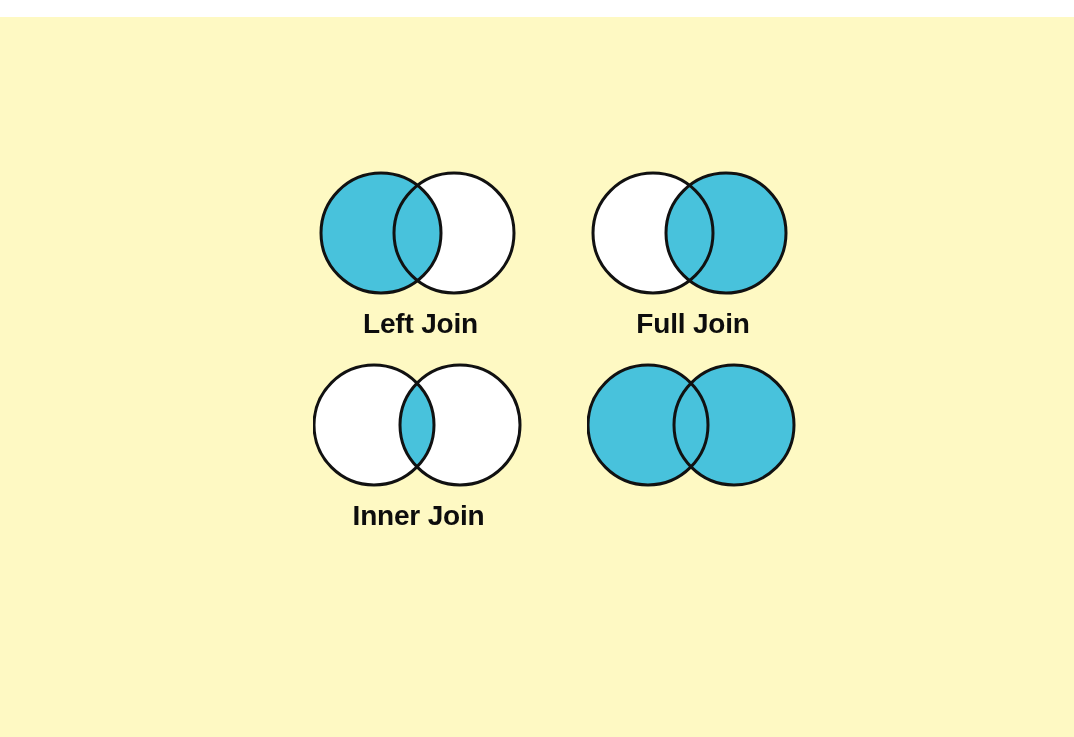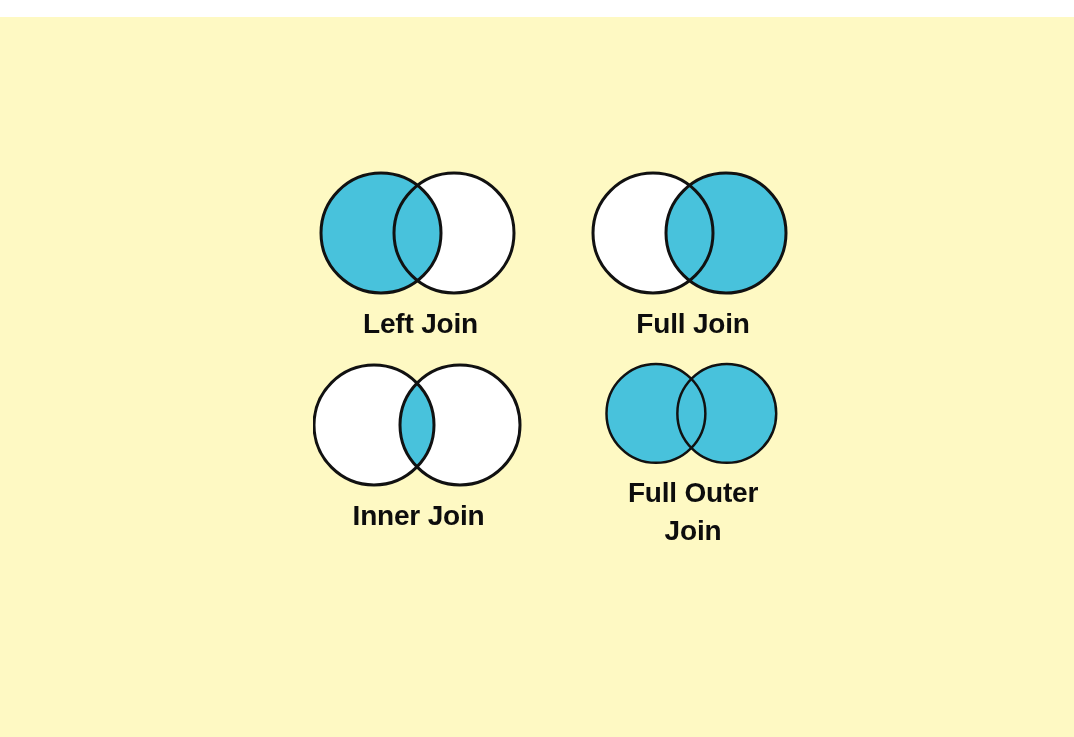--- a/index.html
+++ b/index.html
@@ -134,18 +134,16 @@
       <div class="venn-label" style="color: rgb(13, 13, 13);">Inner Join</div>
     </div>
 
     <div class="venn-cell cell-full-outer-join">
       <svg class="venn-figure" viewBox="0 0 212 132">
         <circle cx="61" cy="66" r="60" fill="#48c2dc"></circle>
         <circle cx="147" cy="66" r="60" fill="#48c2dc"></circle>
         <circle cx="61" cy="66" r="60" fill="none" stroke="#111111" stroke-width="3"></circle>
         <circle cx="147" cy="66" r="60" fill="none" stroke="#111111" stroke-width="3"></circle>
       </svg>
-      <div class="venn-label" style="color: rgb(13, 13, 13);">Full Outer
-Join</div>
     </div>
 
   </div>
 </div>
 
 </body></html>

